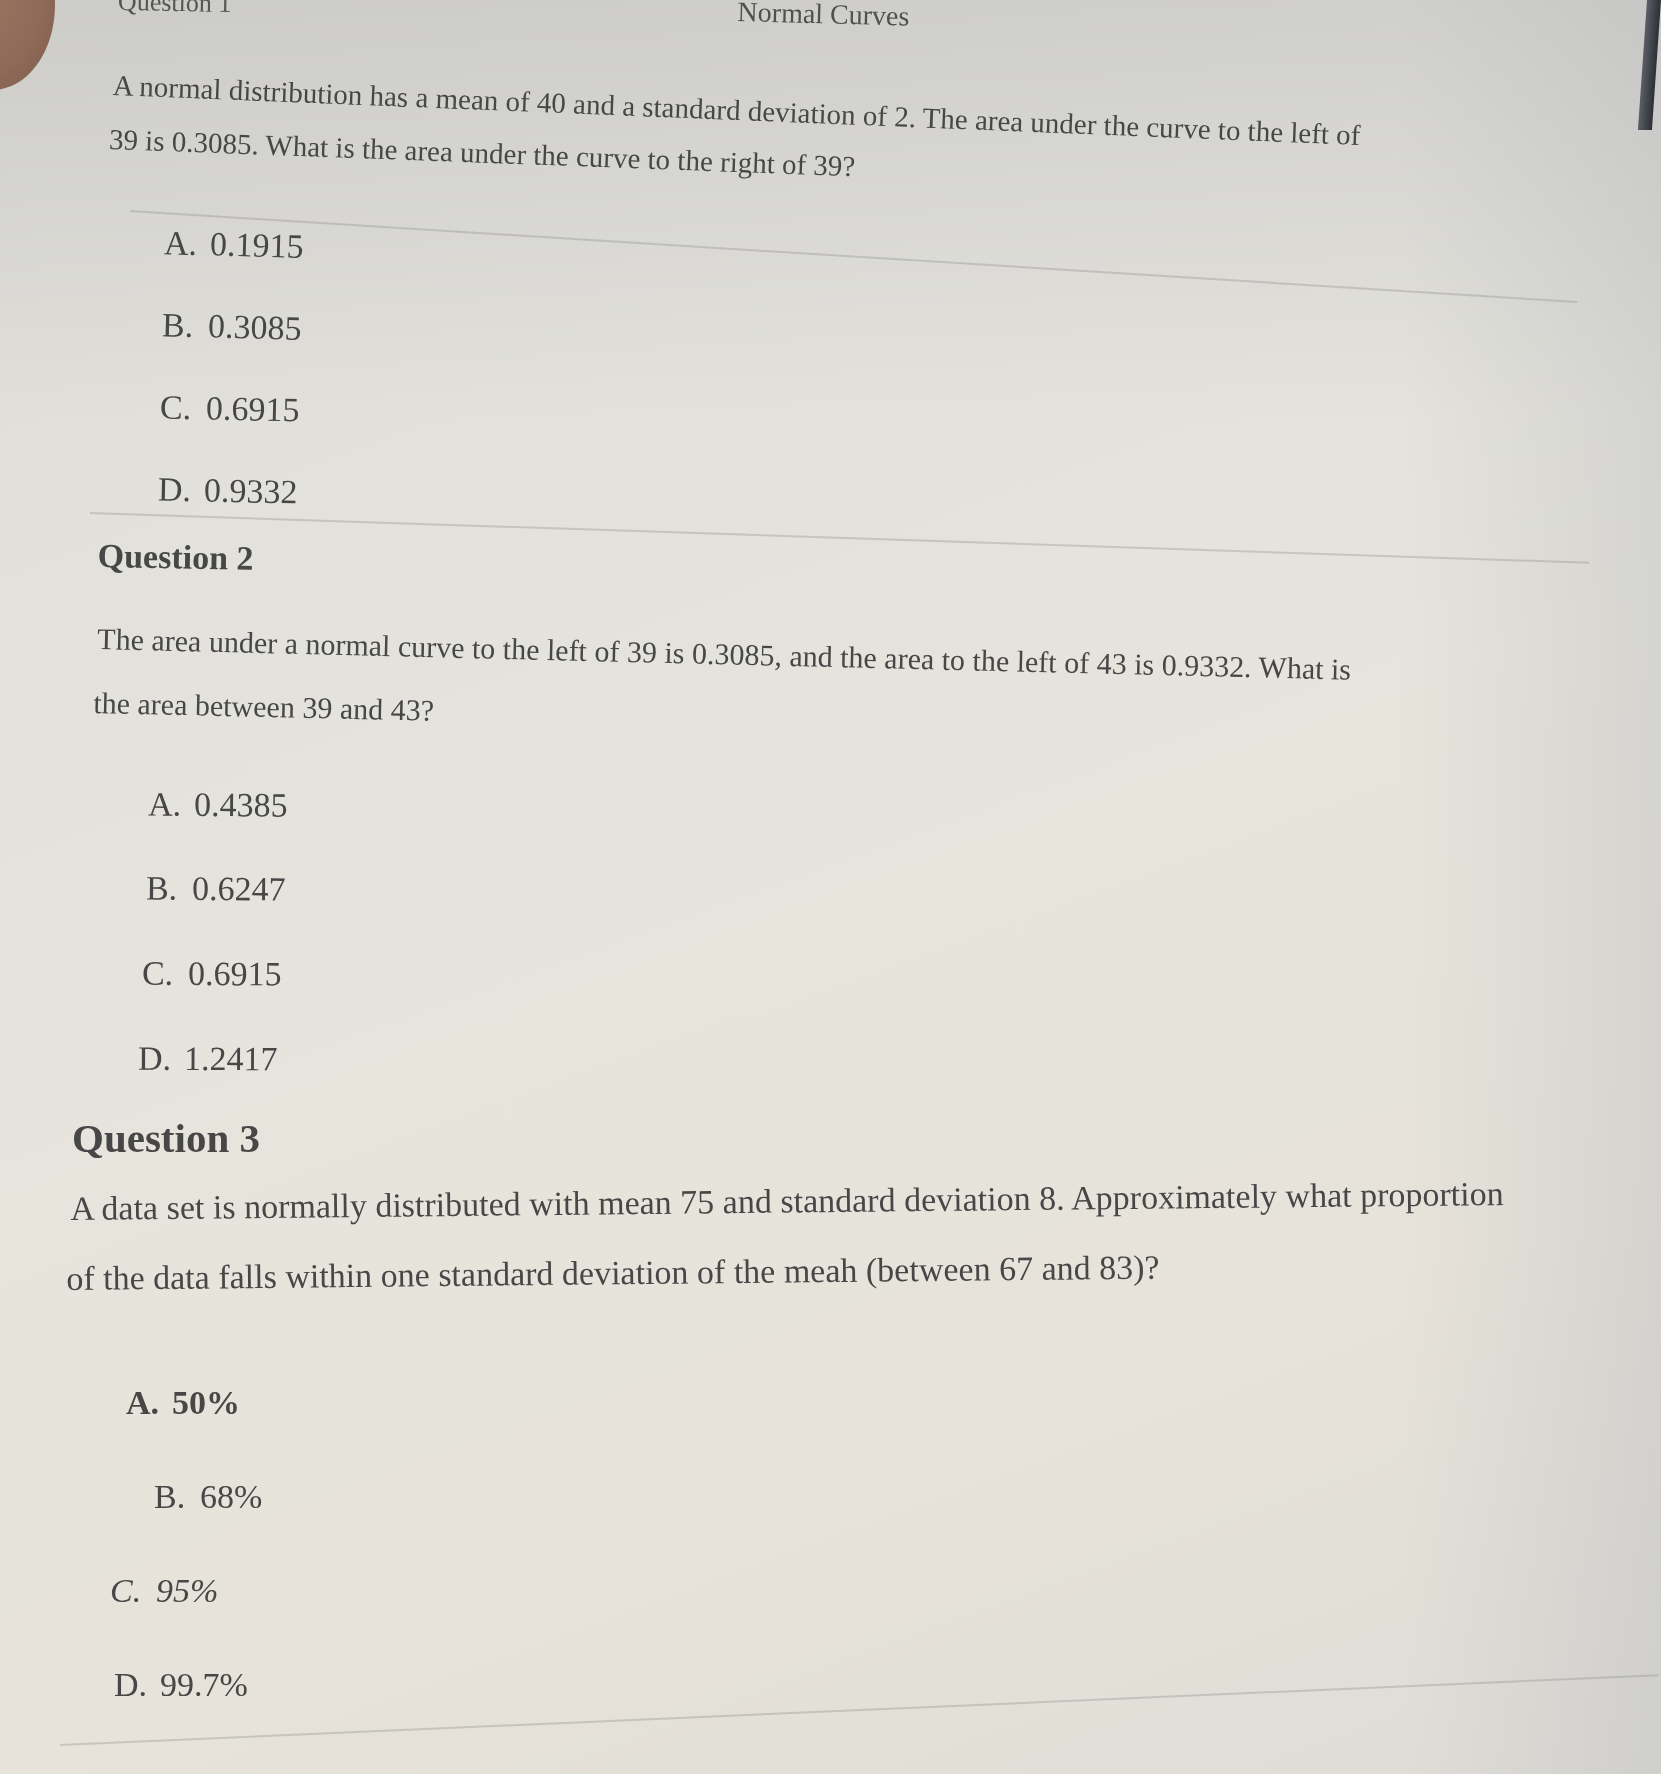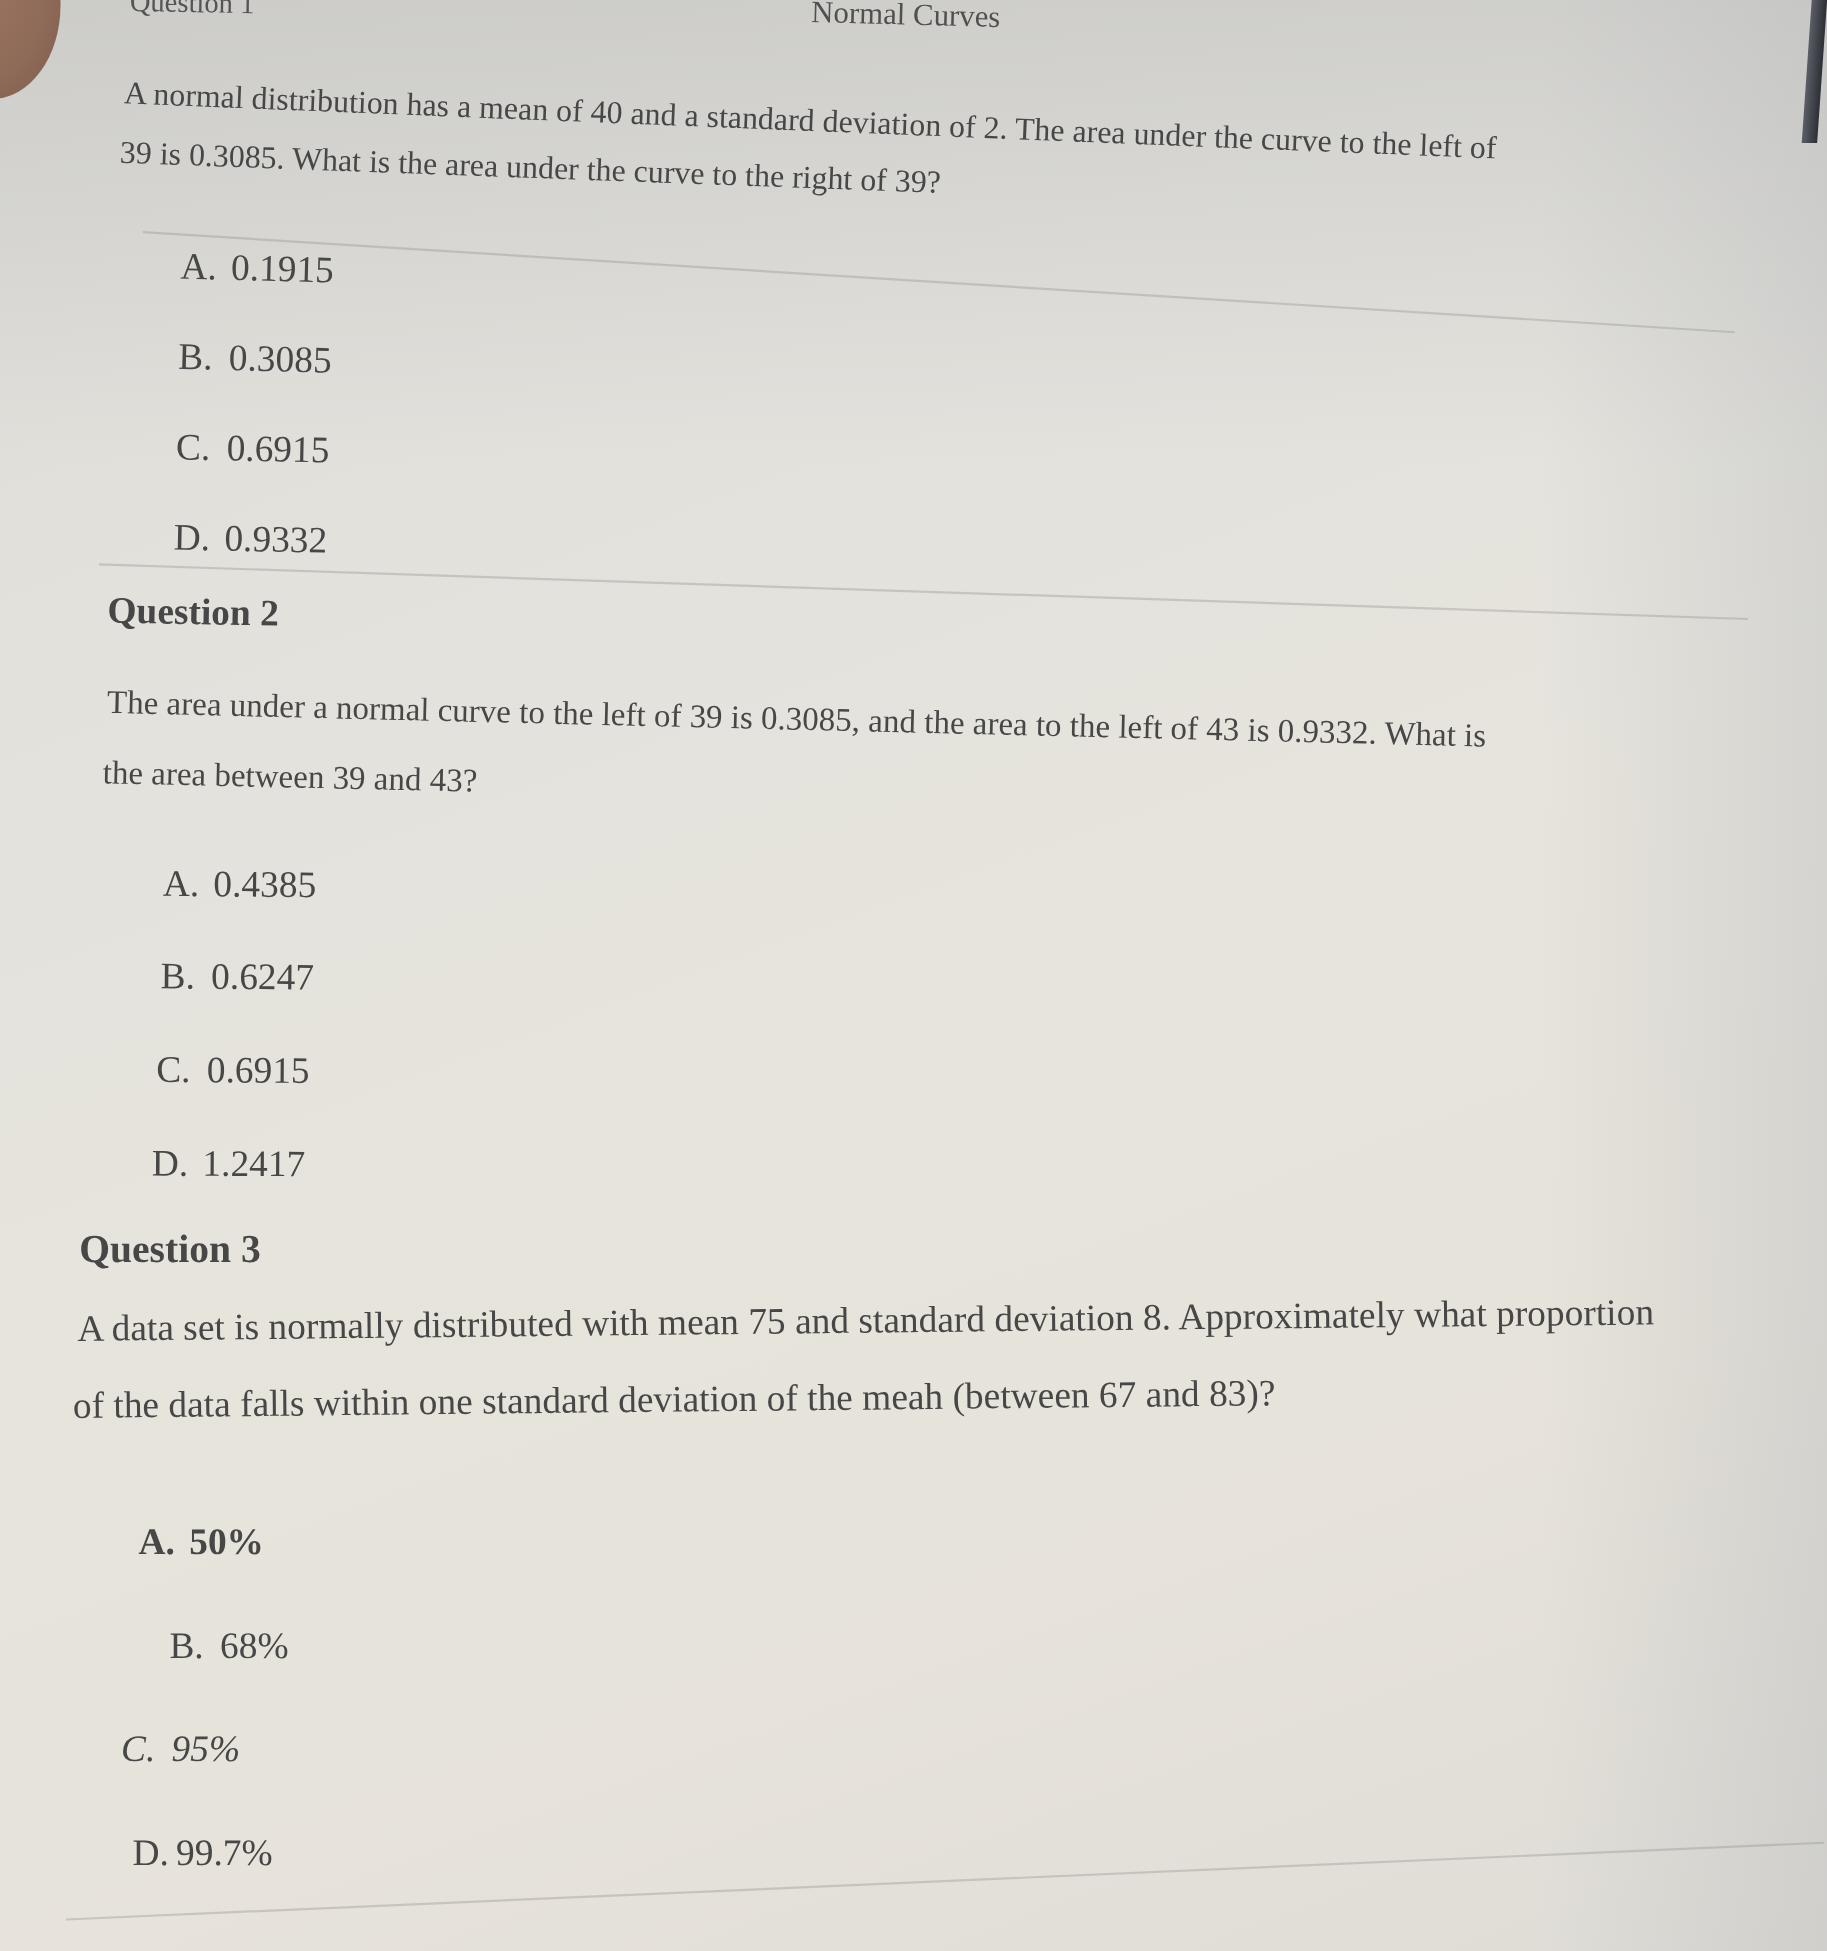--- a/index.html
+++ b/index.html
@@ -105,30 +105,30 @@
   </div>
   <div class="opt" style="left:142px; top:955px; transform: rotate(0.4deg);">
     <span class="letter">C.</span><span>0.6915</span>
   </div>
   <div class="opt" style="left:138px; top:1040px; transform: rotate(0.3deg);">
     <span class="letter">D.</span><span>1.2417</span>
   </div>
 </section>
 
 <section>
-  <h2 class="block q-heading" style="left:72px; top:1114px; font-size:36px;">Question 3</h2>
+  <h2 class="block q-heading" style="left:72px; top:1114px; font-size:41px;">Question 3</h2>
   <p class="block q-text" style="left:70px; top:1182px; width:1580px; transform: rotate(-0.6deg); font-size:34px;">A data set is normally distributed with mean 75 and standard deviation 8. Approximately what proportion</p>
   <p class="block q-text" style="left:66px; top:1252px; width:1300px; transform: rotate(-0.6deg); font-size:34px;">of the data falls within one standard deviation of the meah (between 67 and 83)?</p>
 
   <div class="opt" style="left:126px; top:1384px;font-weight:bold;">
     <span class="letter">A.</span><span>50%</span>
   </div>
   <div class="opt" style="left:122px; top:1478px;margin-left:32px;">
     <span class="letter">B.</span><span>68%</span>
   </div>
   <div class="opt" style="left:110px; top:1572px;font-style:italic;">
     <span class="letter">C.</span><span>95%</span>
   </div>
-  <div class="opt" style="left:114px; top:1666px;text-align:center;">
+  <div class="opt" style="left:114px; top:1666px;">
     <span class="letter">D.</span><span>99.7%</span>
   </div>
   <div class="rule" style="left:60px; top:1744px; width:1600px; transform: rotate(-2.5deg);"></div>
 </section>
 
 </body></html>

